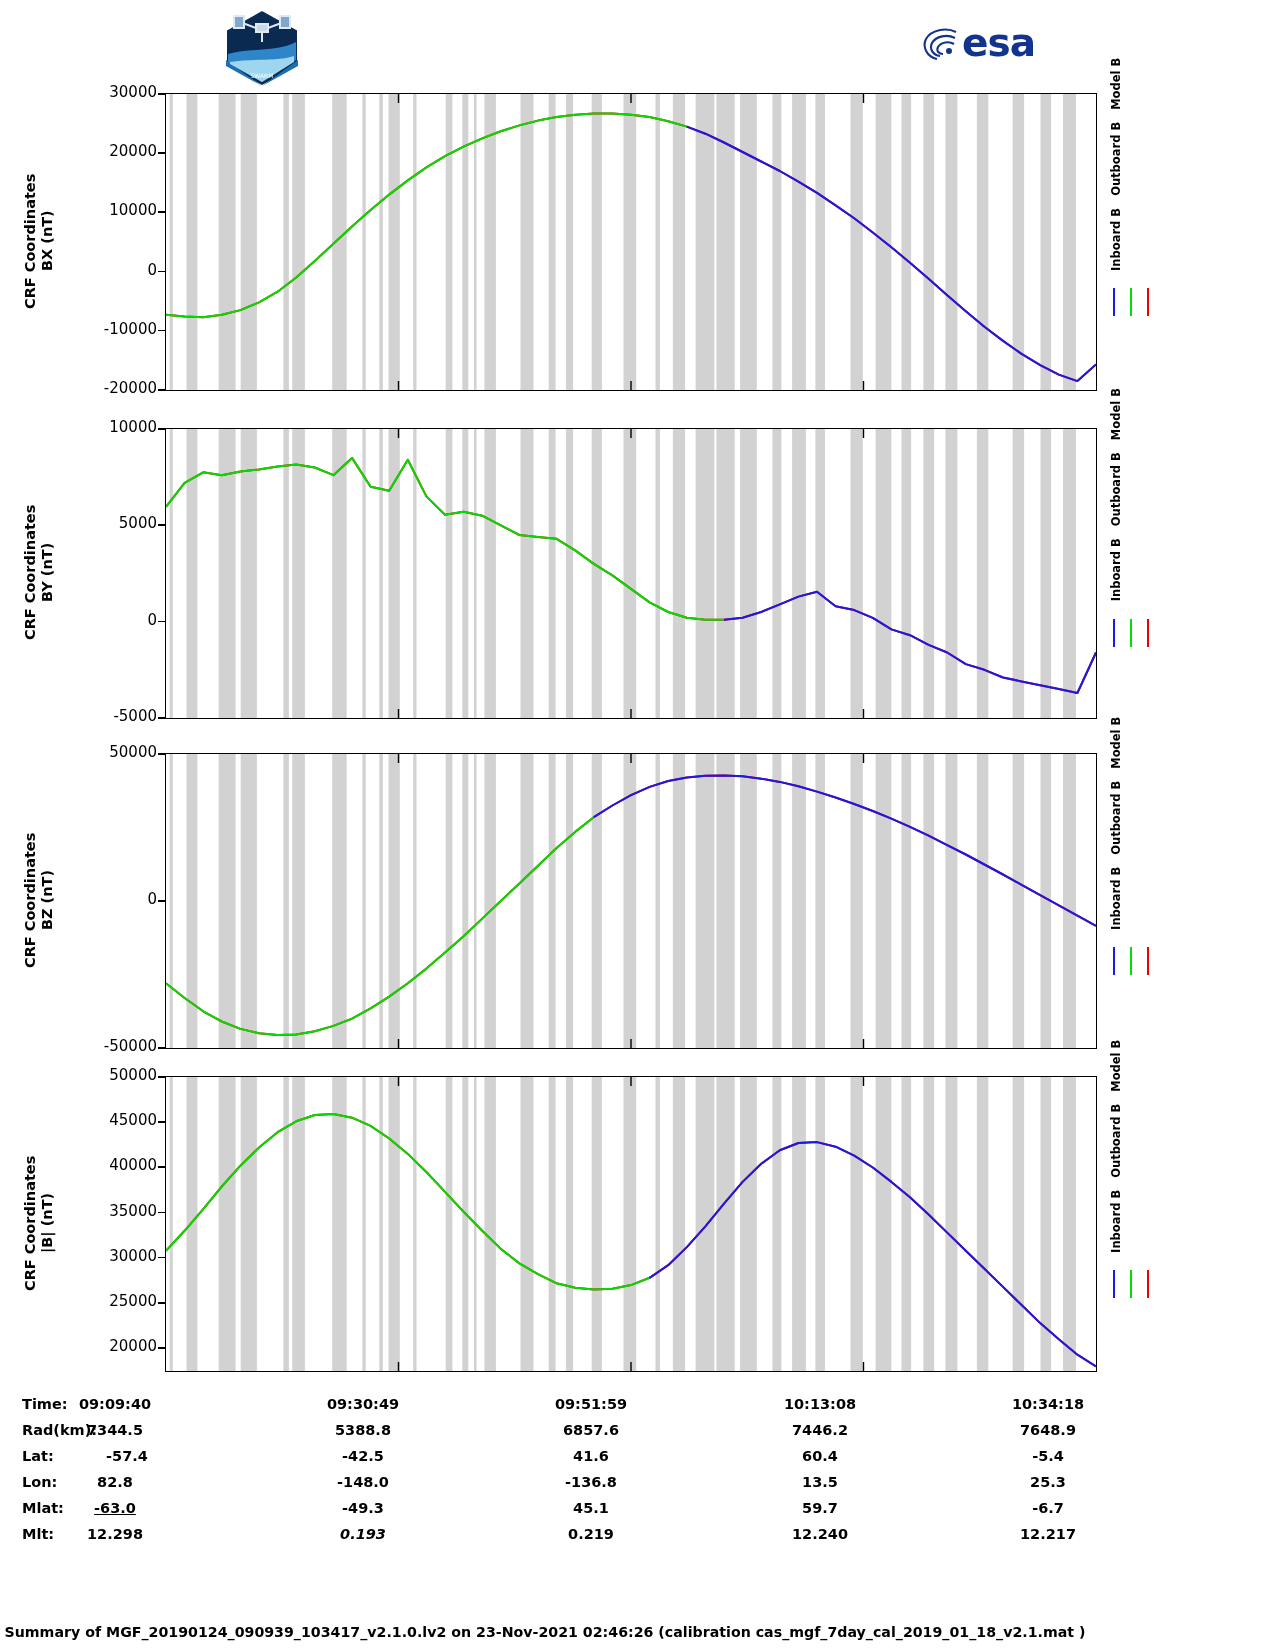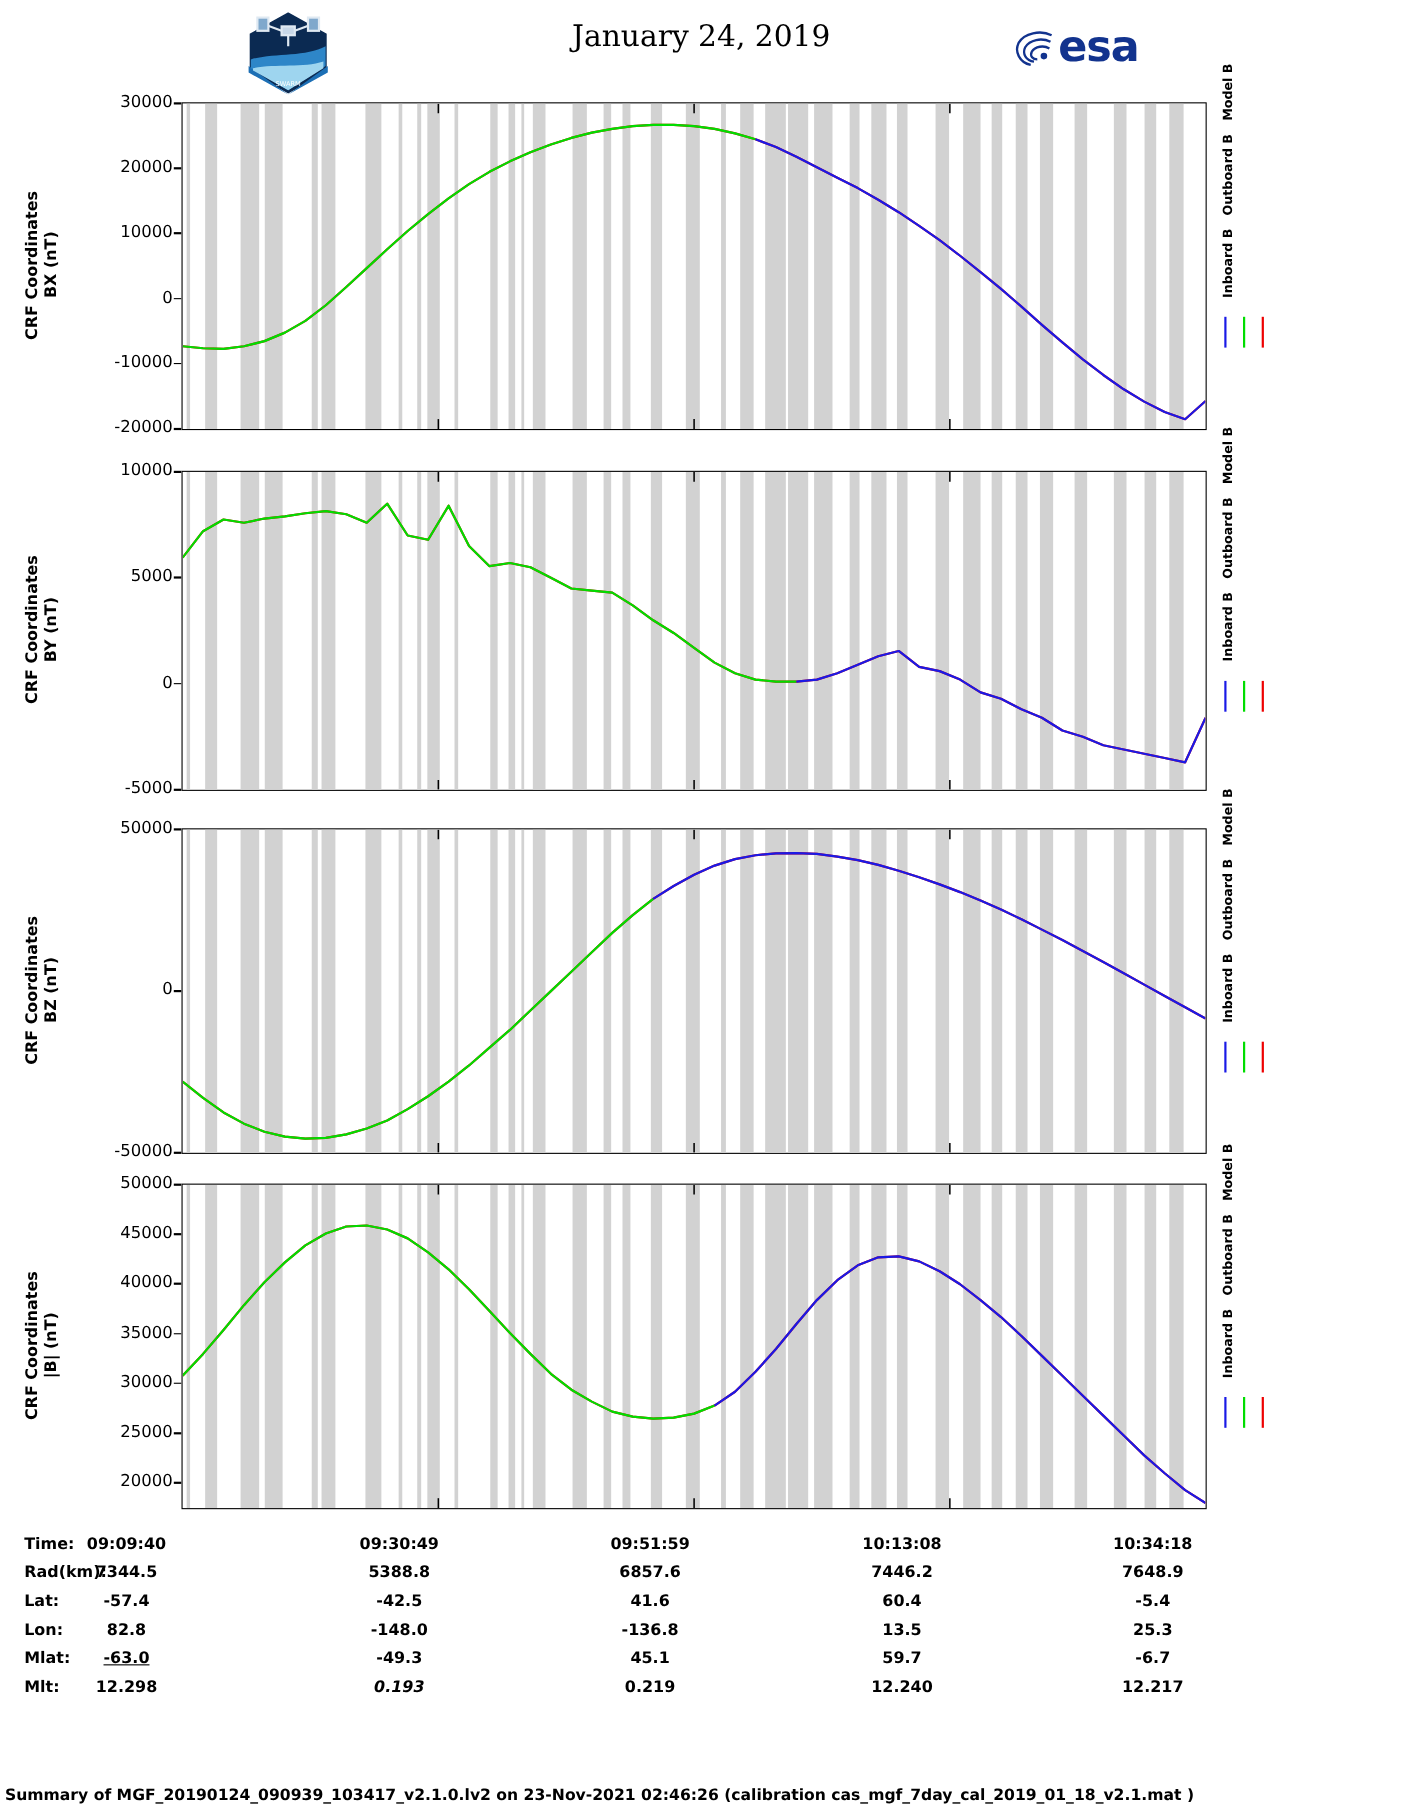--- a/index.html
+++ b/index.html
@@ -46,21 +46,20 @@
         <line x1="34" y1="20" x2="18" y2="14"></line>
         <rect x="58" y="8" width="10" height="12" fill="#7fa8cc"></rect>
         <rect x="12" y="8" width="10" height="12" fill="#7fa8cc"></rect>
         <line x1="40" y1="24" x2="40" y2="34"></line>
       </g>
       <text x="40" y="70" font-size="6" fill="#ffffff" text-anchor="middle" font-family="DejaVu Sans, sans-serif">SWARM</text>
     </svg>
   </div>
 
   <div class="title">
-    <div class="l2">January 24, 2019</div>
   </div>
 
   <div class="esa-logo">
     <div class="esa-swirl">
       <svg width="38" height="36" viewBox="0 0 38 36">
         <g fill="none" stroke="#12338e" stroke-width="2.1">
           <path d="M34,6 C24,1 9,4 4,13 C0,21 5,31 15,33"></path>
           <path d="M33,12 C25,8 14,10 10,17 C7,23 11,29 18,30"></path>
           <path d="M32,18 C27,15 19,16 16,21 C14,25 17,28 21,28"></path>
         </g>
@@ -350,21 +349,21 @@
     <div class="row" style="top: 26px;">
       <div class="lab">Rad(km):</div>
       <div class="c" style="left: 40px;">7344.5</div>
       <div class="c" style="left: 288px;">5388.8</div>
       <div class="c" style="left: 516px;">6857.6</div>
       <div class="c" style="left: 745px;">7446.2</div>
       <div class="c" style="left: 973px;">7648.9</div>
     </div>
     <div class="row" style="top: 52px;">
       <div class="lab">Lat:</div>
-      <div class="c" style="left: 40px;">-57.4</div>
+      <div class="c" style="left: 40px; padding-left: 12px;">-57.4</div>
       <div class="c" style="left: 288px;">-42.5</div>
       <div class="c" style="left: 516px;">41.6</div>
       <div class="c" style="left: 745px;">60.4</div>
       <div class="c" style="left: 973px;">-5.4</div>
     </div>
     <div class="row" style="top: 78px;">
       <div class="lab">Lon:</div>
       <div class="c" style="left: 40px;">82.8</div>
       <div class="c" style="left: 288px;">-148.0</div>
       <div class="c" style="left: 516px;">-136.8</div>

